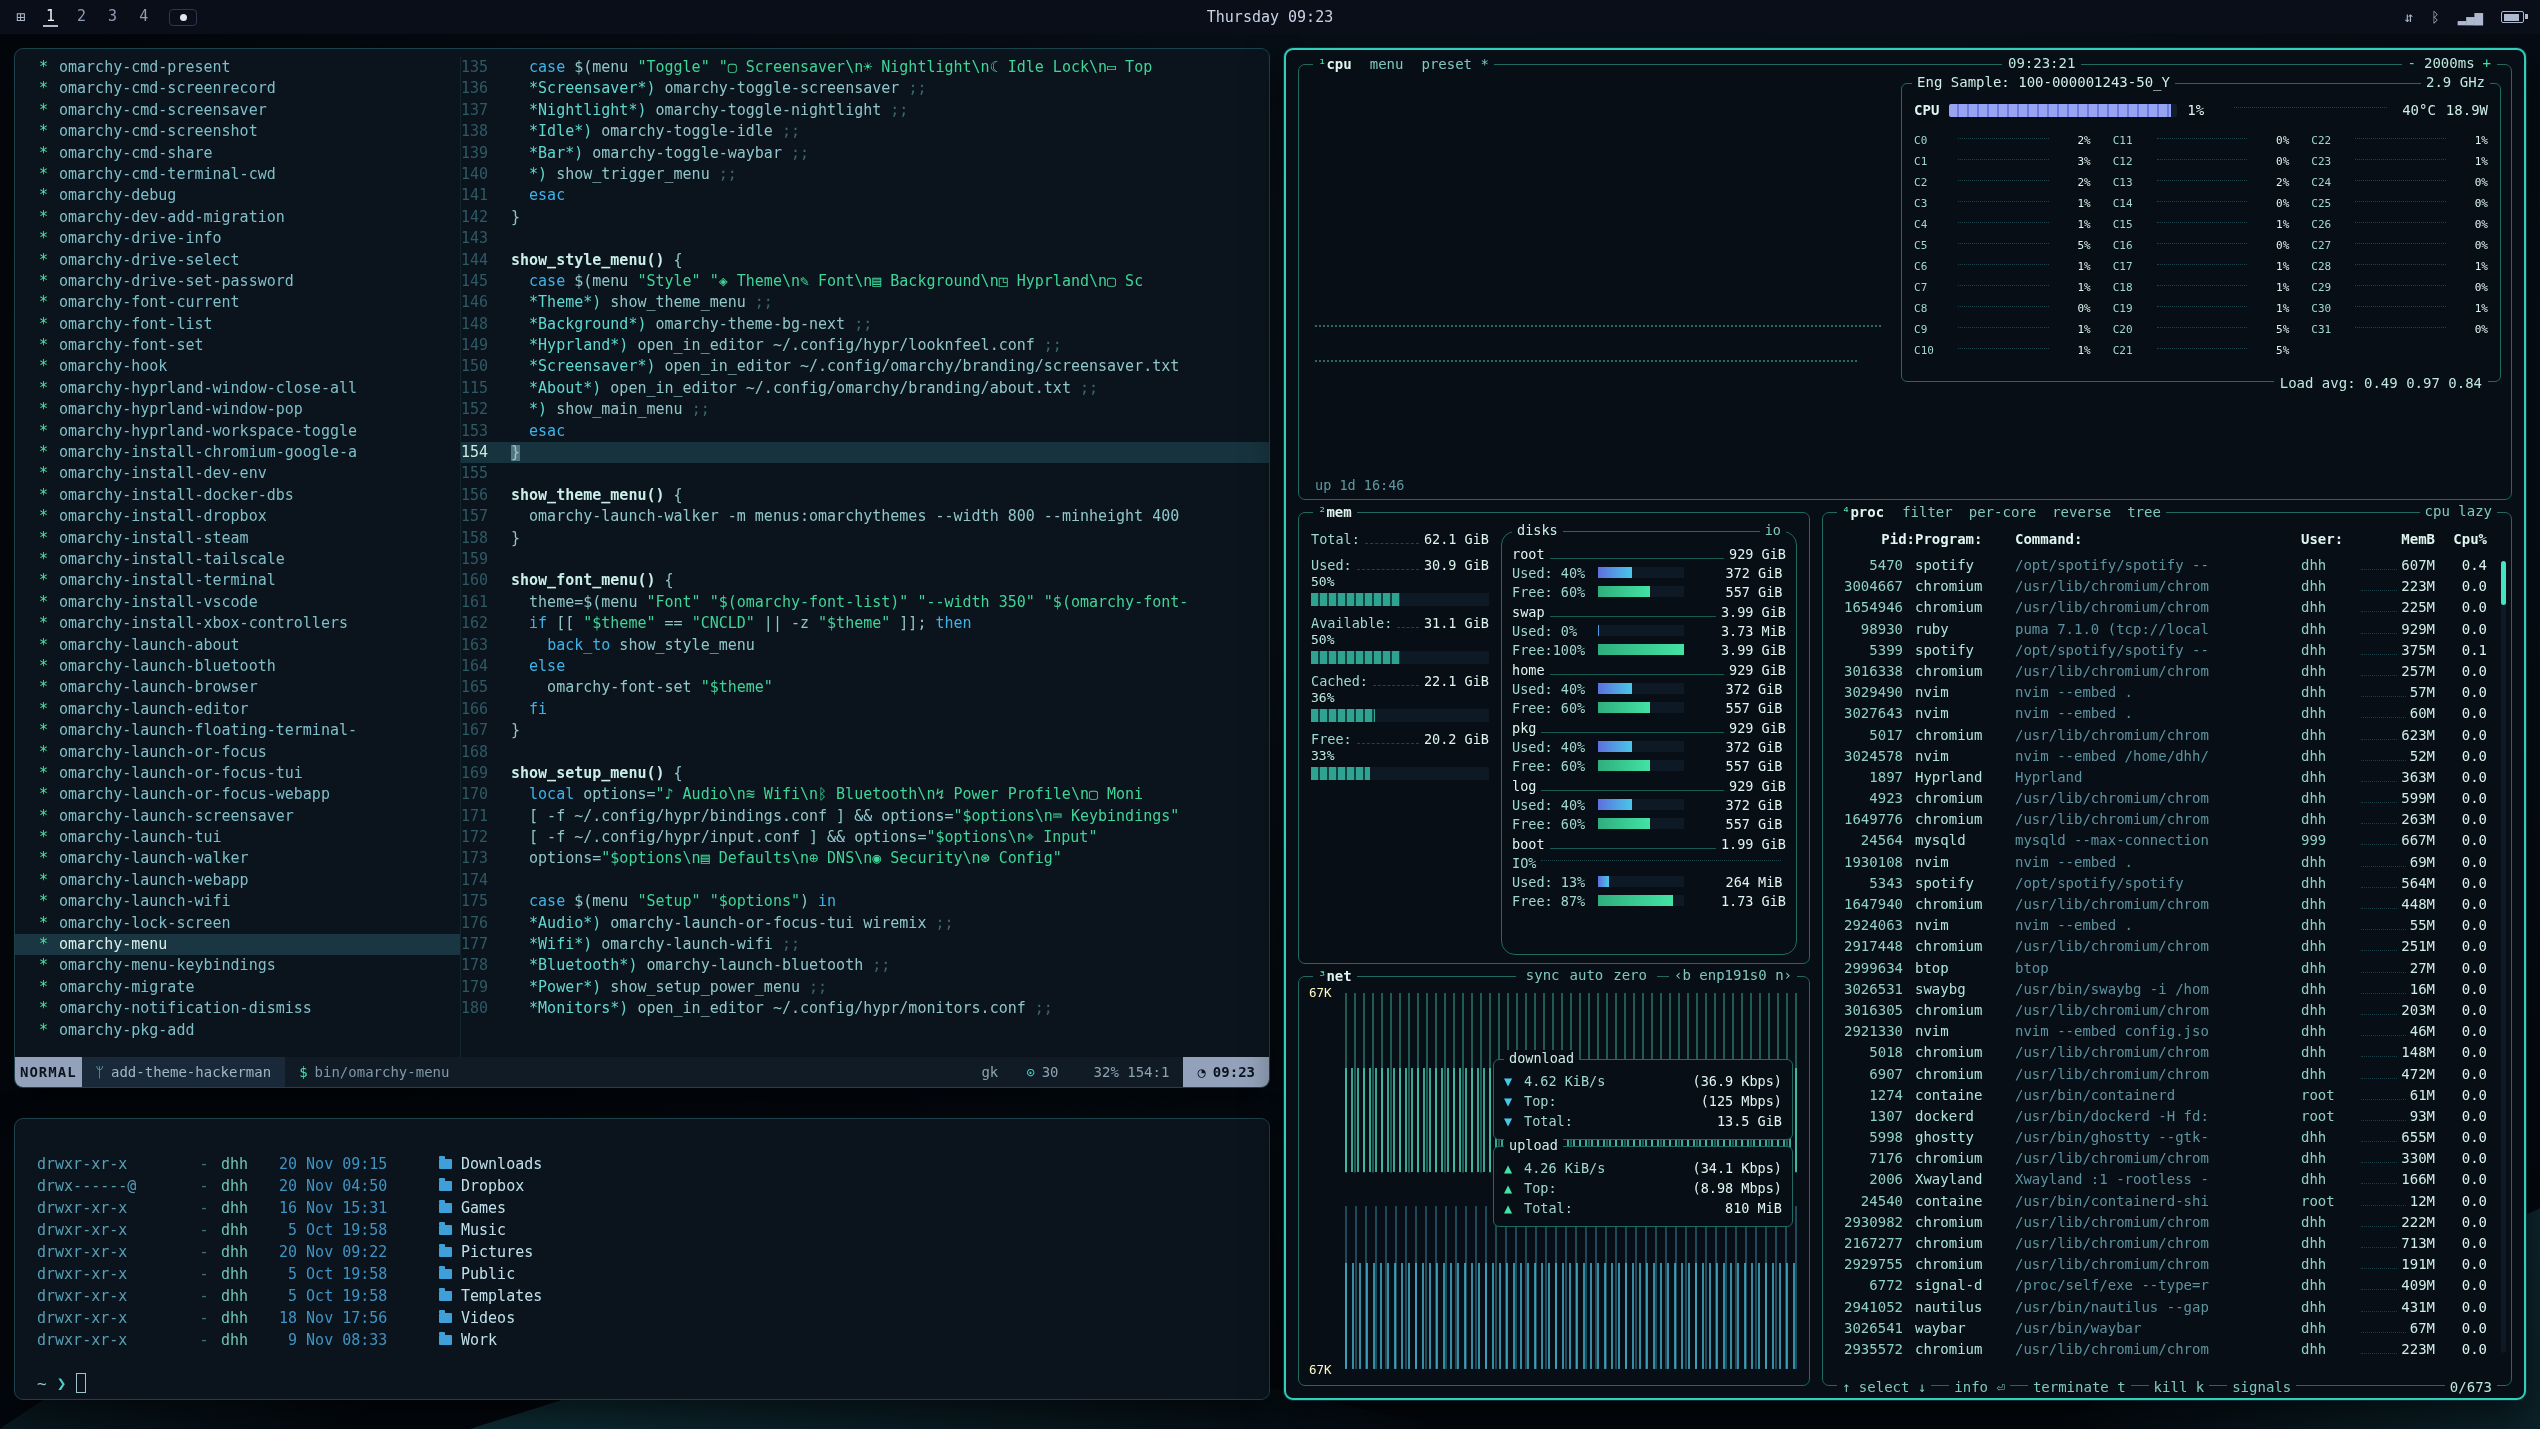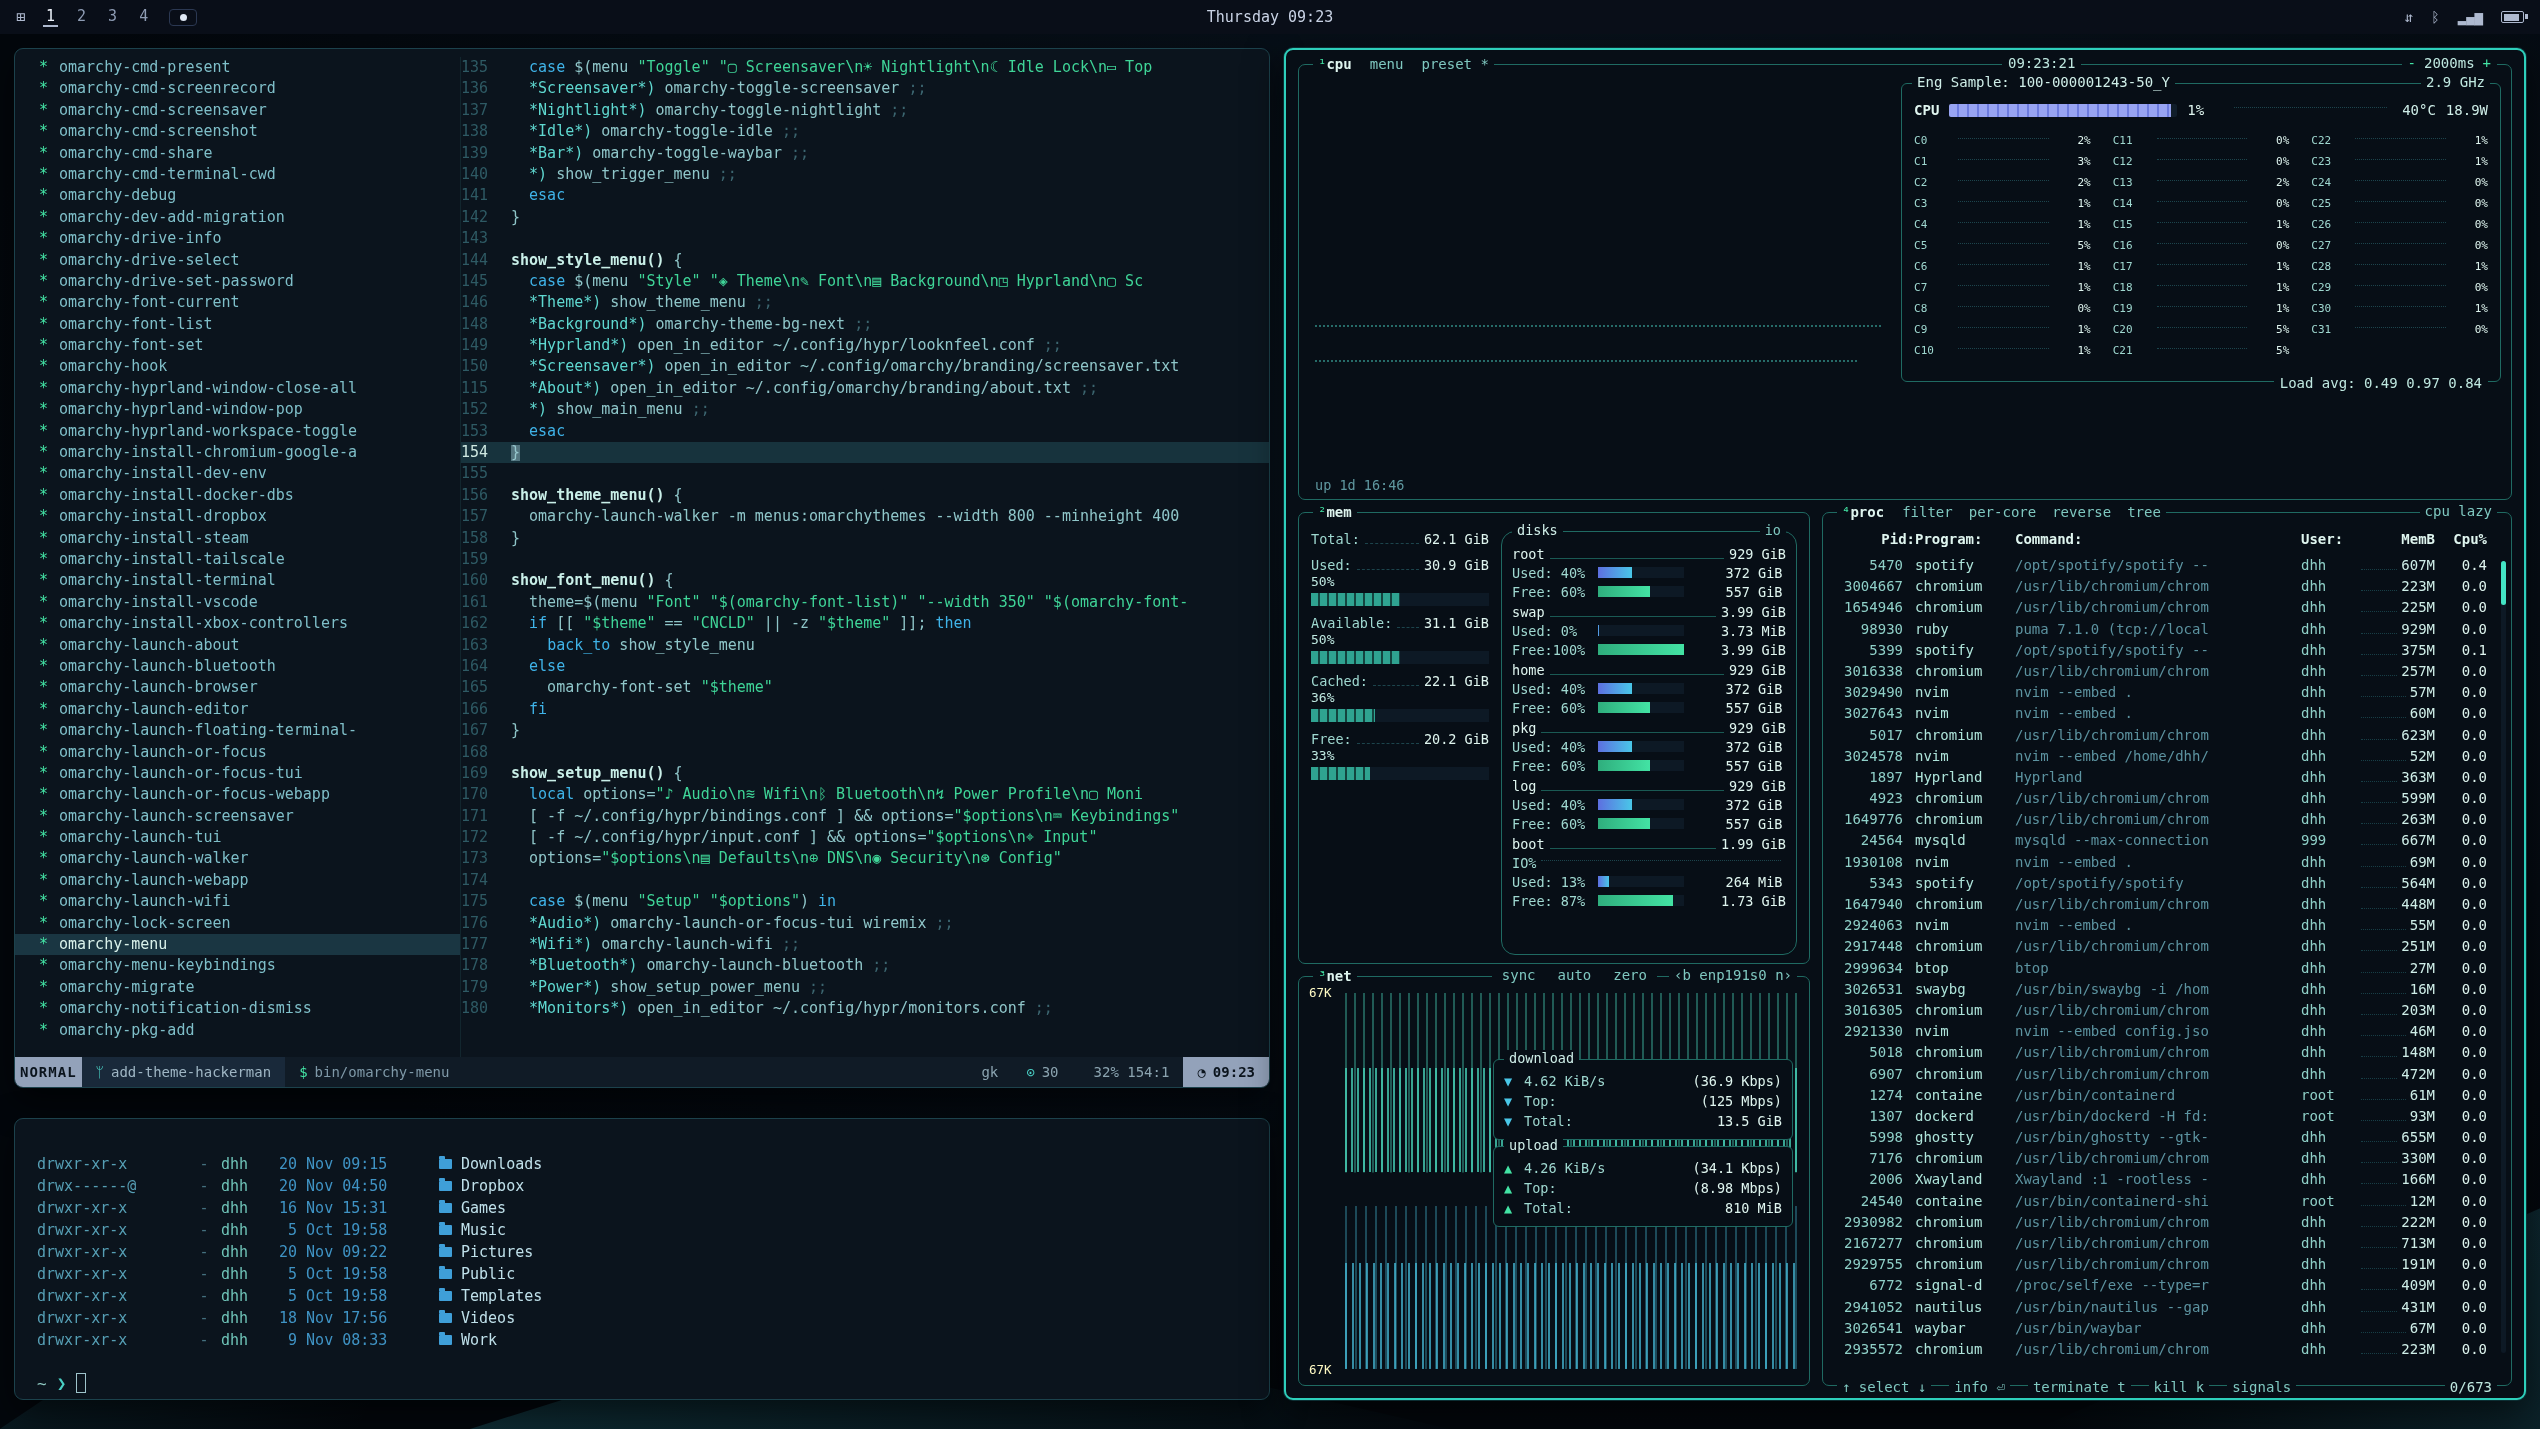--- a/index.html
+++ b/index.html
@@ -1012,21 +1012,21 @@
                     <span class="d-v">1.73 GiB</span>
                   </div>
                 </div>
               </div>
           </div>
         </div>
 
         <div class="bx net">
           <span class="onb" style="left:14px"><span class="bxt"><i>³</i><b>net</b></span></span>
           <div class="net-r">
-            <span class="nbtns" style="display:flex;gap:12px">
+            <span class="nbtns" style="display:flex;">
 
             <span class="bbtn">sync</span>
                 <span class="bbtn">auto</span>
                 <span class="bbtn">zero</span>
               </span>
             <span>‹b enp191s0 n›</span>
           </div>
           <span class="nscale top">67K</span>
           <span class="nscale bot">67K</span>
           <div class="ngraph down"></div>

